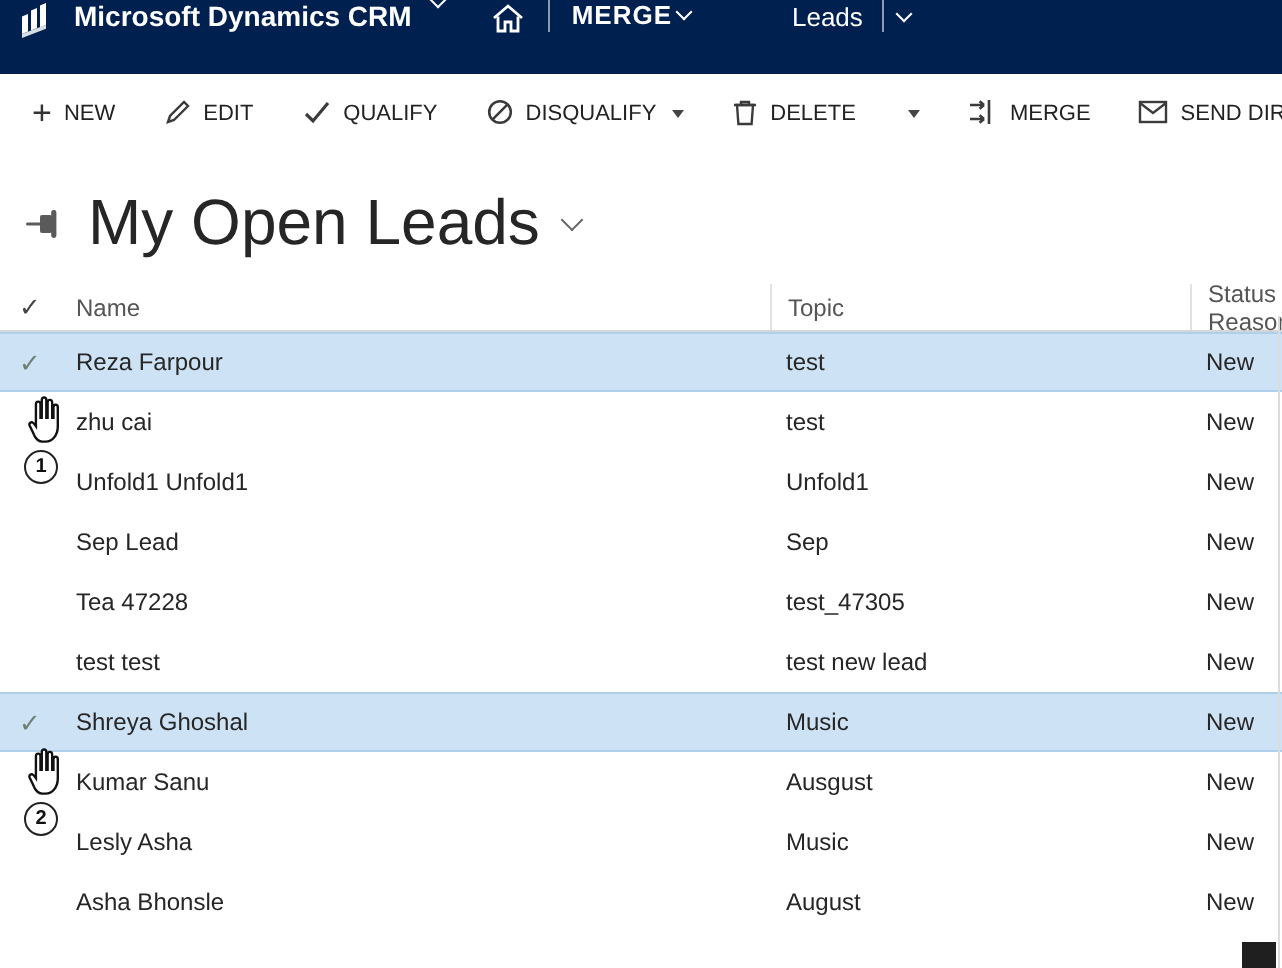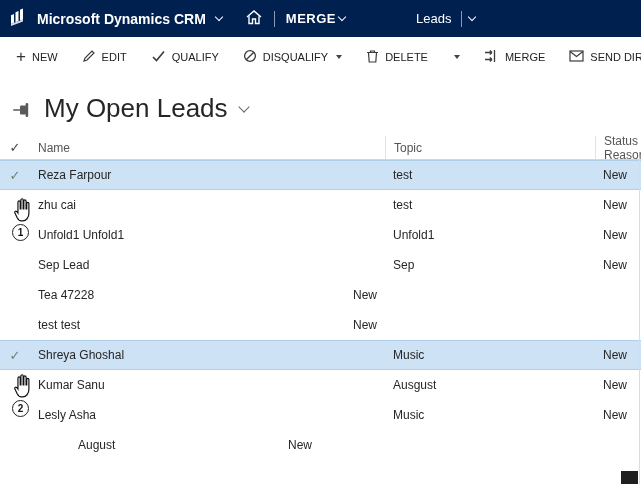--- a/index.html
+++ b/index.html
@@ -5,21 +5,21 @@
   * { box-sizing: border-box; }
   html,body { margin:0; padding:0; }
   body {
     width:641px; height:484px; overflow:hidden; position:relative;
     background:#fff; font-family:"Liberation Sans", sans-serif; color:#262626;
   }
 
   
   .topnav {
     height:37px; background:#002050; color:#fff;
-    display:flex; align-items:center; padding:0 8px; gap:7px;
+    display:flex; align-items:flex-start; padding:0 8px; gap:7px;
   }
   .topnav .brand { font-size:14px; font-weight:700; margin-left:2px; white-space:nowrap; }
   .nav-sep { width:1px; height:16px; background:rgba(255,255,255,.55); margin:0 4px; }
   .chev {
     display:inline-block; width:6px; height:6px;
     border-right:1.5px solid currentColor; border-bottom:1.5px solid currentColor;
     transform:rotate(45deg); margin:-3px 2px 0 3px;
   }
   .nav-item { display:flex; align-items:center; cursor:pointer; }
   .nav-area { font-size:13px; font-weight:700; letter-spacing:.5px; }
@@ -35,21 +35,21 @@
   .cmd svg { flex:0 0 auto; }
   .caret {
     width:0; height:0; border-left:3.5px solid transparent; border-right:3.5px solid transparent;
     border-top:4px solid #444; margin-left:2px;
   }
   .cmd-sep { width:1px; height:16px; background:#cfcfcf; margin:0 -12px; }
   .plus-glyph { font-size:17px; font-weight:400; color:#333; line-height:1; margin-top:-2px; }
 
   
   .viewtitle { display:flex; align-items:center; gap:12px; padding:16px 0 12px 12px; }
-  .viewtitle h1 { font-size:26px; font-weight:300; margin:0; color:#262626; letter-spacing:0;text-align:center; }
+  .viewtitle h1 { font-size:32px; font-weight:300; margin:0; color:#262626; letter-spacing:0;text-align:center; }
   .title-chev { width:8px; height:8px; border-right:1.5px solid #666; border-bottom:1.5px solid #666;
     display:inline-block; transform:rotate(45deg); margin-top:-4px; }
 
   
   .grid { width:641px; }
   .thead { display:flex; height:24px; align-items:center; border-bottom:1px solid #d6d6d6;
            font-size:12px; color:#555; }
   .thead .hcell { padding:0 8px; height:100%; display:flex; align-items:center; }
   .c-check { width:30px; flex:0 0 30px; justify-content:center; }
   .c-name  { width:315px; flex:0 0 315px; }
@@ -97,21 +97,21 @@
     </svg>
   </span>
 
   <span class="nav-sep"></span>
 
   <span class="nav-item">
     <span class="nav-area">MERGE</span>
     <span class="chev"></span>
   </span>
 
-  <span class="nav-item" style="margin-left:62px;">
+  <span class="nav-item" style="margin-left:42px;">
     <span class="nav-page">Leads</span>
     <span class="nav-sep" style="margin-left:10px;"></span>
     <span class="chev"></span>
   </span>
 </div>
 
 <div class="cmdbar">
 
   <span class="cmd">
     <span class="plus-glyph">+</span>
@@ -243,28 +243,30 @@
         <div class="cell c-name">Sep Lead</div>
         <div class="cell c-topic">Sep</div>
         <div class="cell c-status">New</div>
       </div>
 
       <div class="trow">
         <div class="cell c-check">
           <span class="rowcheck" style="visibility: hidden;">✓</span>
         </div>
         <div class="cell c-name">Tea 47228</div>
+        <div class="cell c-topic">test_47305</div>
         <div class="cell c-status">New</div>
       </div>
 
       <div class="trow">
         <div class="cell c-check">
           <span class="rowcheck" style="visibility: hidden;">✓</span>
         </div>
         <div class="cell c-name">test test</div>
+        <div class="cell c-topic">test new lead</div>
         <div class="cell c-status">New</div>
       </div>
 
       <div class="trow selected">
         <div class="cell c-check">
           <span class="rowcheck">✓</span>
         </div>
         <div class="cell c-name">Shreya Ghoshal</div>
         <div class="cell c-topic">Music</div>
         <div class="cell c-status">New</div>
@@ -285,20 +287,21 @@
         </div>
         <div class="cell c-name">Lesly Asha</div>
         <div class="cell c-topic">Music</div>
         <div class="cell c-status">New</div>
       </div>
 
       <div class="trow">
         <div class="cell c-check">
           <span class="rowcheck" style="visibility: hidden;">✓</span>
         </div>
+        <div class="cell c-name">Asha Bhonsle</div>
         <div class="cell c-topic">August</div>
         <div class="cell c-status">New</div>
       </div>
     </div>
 </div>
 
 <div class="table-right-line"></div>
 <div class="scroll-corner"></div>
 
 <div class="cursor-overlay" id="cursor-1">

